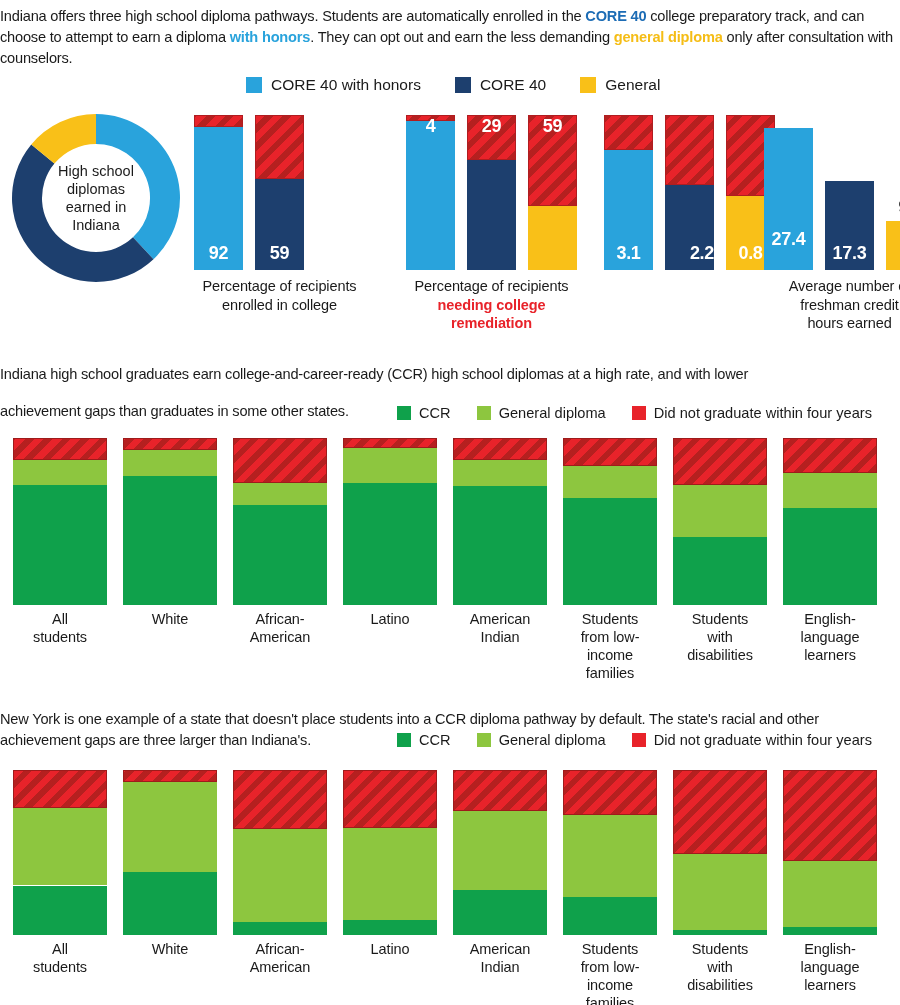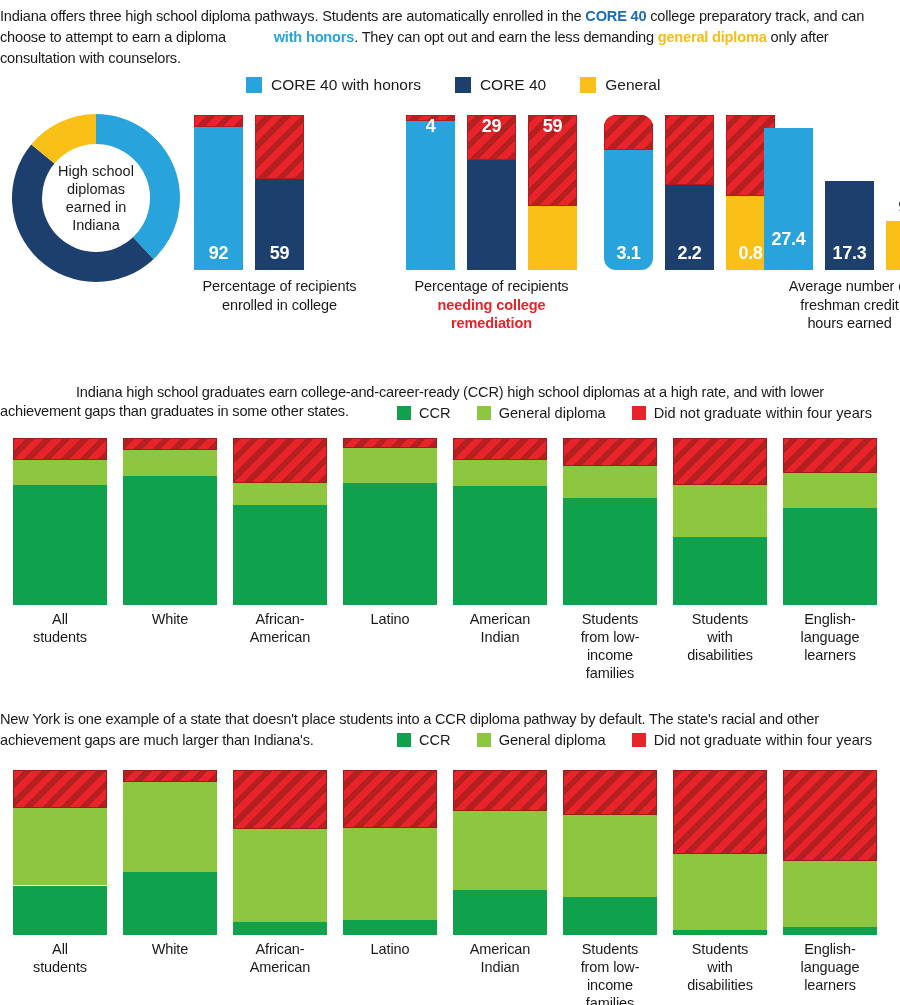--- a/index.html
+++ b/index.html
@@ -8,21 +8,21 @@
     font-family:"Liberation Sans", sans-serif;
     color:#1a1a1a;-webkit-font-smoothing:antialiased;
     position:relative;overflow:hidden;
   }
   .intro{
     position:absolute;left:0;width:900px;
     font-size:14.6px;line-height:21px;letter-spacing:-0.2px;
   }
   #intro-1{top:6px;}
   .b-blue{color:#1c6cb5;font-weight:bold;}
-  .b-lblue{color:#29a3dc;font-weight:bold;margin-left:44px;}
+  .b-lblue{color:#29a3dc;font-weight:bold;}
   .b-yellow{color:#f5bd16;font-weight:bold;}
 
   
   .legend-top{position:absolute;top:76px;left:246px;display:flex;align-items:center;gap:0;}
   .legend-top .li{display:flex;align-items:center;margin-right:34px;}
   .legend-top .sw{width:16px;height:16px;margin-right:9px;display:inline-block;}
   .legend-top .lb{font-size:15.5px;}
 
   
   .donut-wrap{position:absolute;left:8px;top:110px;width:176px;height:176px;}
@@ -155,31 +155,31 @@
       </div>
       <div class="cap" style="width: 171px;">
         <div>Percentage of recipients</div>
         <div class="red" style="color: rgb(232, 35, 42); font-weight: bold;">needing college</div>
         <div class="red" style="color: rgb(232, 35, 42); font-weight: bold;">remediation</div>
       </div>
     </div>
     <div class="grp" style="left: 604px; top: 115px;">
       <div class="bars">
         <div class="barcol">
-          <div class="bar" style="height: 155px; border-radius: 12px;">
+          <div class="bar" style="height: 155px;">
             <div class="seg hatch" style="top: 0px; height: 34.875px;"></div>
             <div class="seg" style="background: rgb(41, 163, 220); bottom: 0px; height: 120.125px;"></div>
             <div class="val" style="bottom: 6px;">3.1</div>
           </div>
         </div>
         <div class="barcol">
           <div class="bar" style="height: 155px;">
             <div class="seg hatch" style="top: 0px; height: 69.75px;"></div>
             <div class="seg" style="background: rgb(29, 63, 110); bottom: 0px; height: 85.25px;"></div>
-            <div class="val" style="bottom: 6px;">2.2</div>
+            <div class="val" style="bottom: 6px; text-align: right;">2.2</div>
           </div>
         </div>
         <div class="barcol">
           <div class="bar" style="height: 155px;">
             <div class="seg hatch" style="top: 0px; height: 81.375px;"></div>
             <div class="seg" style="background: rgb(249, 192, 24); bottom: 0px; height: 73.625px;"></div>
             <div class="val" style="bottom: 6px;">0.8</div>
           </div>
         </div>
       </div>
@@ -206,21 +206,21 @@
         </div>
       </div>
       <div class="cap" style="width: 171px;">
         <div>Average number of</div>
         <div>freshman credit</div>
         <div>hours earned</div>
       </div>
     </div>
   </div>
 
-<div class="intro" id="sec2-l1" style="top:382px;text-align:center;">Indiana high school graduates earn college-and-career-ready (CCR) high school diplomas at a high rate, and with lower</div>
+<div class="intro" id="sec2-l1" style="top:364px;">Indiana high school graduates earn college-and-career-ready (CCR) high school diplomas at a high rate, and with lower</div>
 <div class="intro" id="sec2-l2" style="top:401px;">achievement gaps than graduates in some other states.</div>
 <div class="legend-sec" style="top:405px;left:397px;" id="legend-sec2">
     <div class="li">
       <span class="sw" style="background: rgb(15, 161, 75);"></span>
       <span>CCR</span>
     </div>
     <div class="li">
       <span class="sw" style="background: rgb(141, 198, 63);"></span>
       <span>General diploma</span>
     </div>
@@ -316,21 +316,21 @@
       </div>
       <div class="slabel" style="top: 172px;">
         <div>English-</div>
         <div>language</div>
         <div>learners</div>
       </div>
     </div>
   </div>
 
 <div class="intro" id="sec3-l1" style="top:709px;">New York is one example of a state that doesn't place students into a CCR diploma pathway by default. The state's racial and other</div>
-<div class="intro" id="sec3-l2" style="top:730px;">achievement gaps are much larger than Indiana's.</div>
+<div class="intro" id="sec3-l2" style="top:730px;">achievement gaps are three larger than Indiana's.</div>
 <div class="legend-sec" style="top:732px;left:397px;" id="legend-sec3">
     <div class="li">
       <span class="sw" style="background: rgb(15, 161, 75);"></span>
       <span>CCR</span>
     </div>
     <div class="li">
       <span class="sw" style="background: rgb(141, 198, 63);"></span>
       <span>General diploma</span>
     </div>
     <div class="li">

